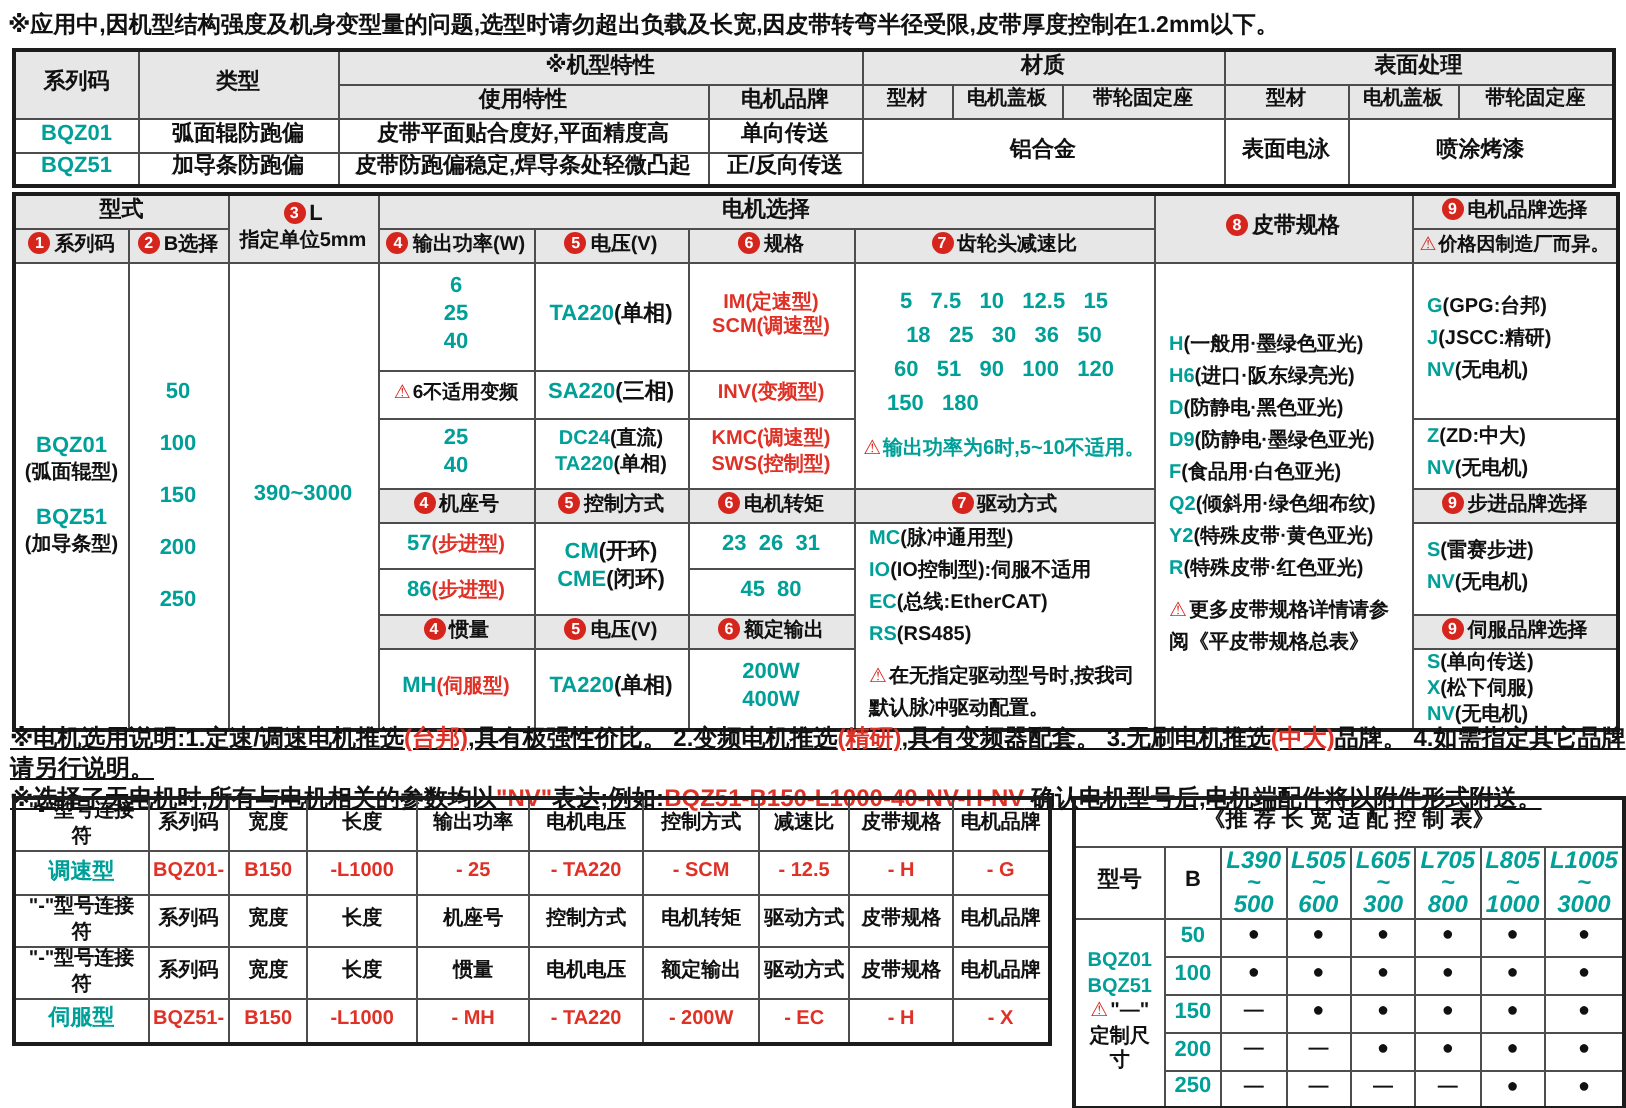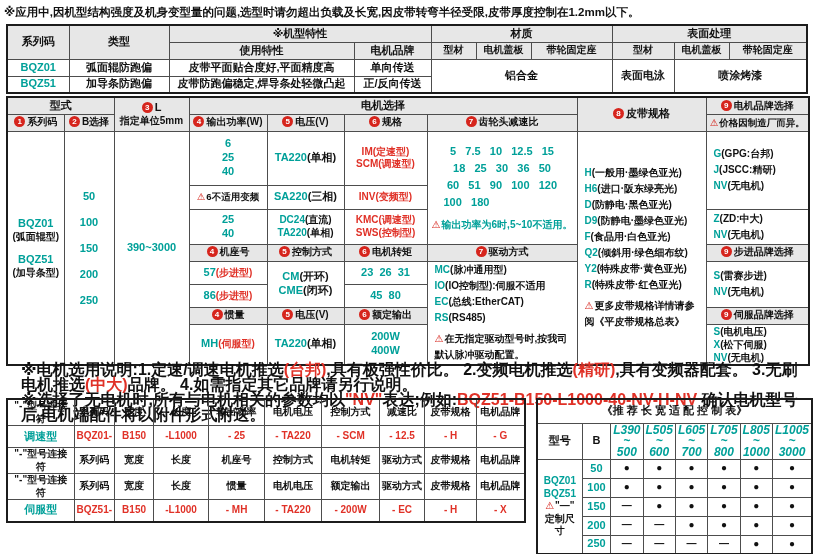--- a/index.html
+++ b/index.html
@@ -19,21 +19,21 @@
   .cn{display:inline-block;width:11px;height:11px;line-height:11px;border-radius:50%;
       background:#d6251d;color:#fff;font-size:8px;text-align:center;margin-right:2px;
       vertical-align:1px;font-weight:bold;}
   .wi{color:#d6251d;font-weight:bold;margin-right:1px;}
   .left{text-align:left;padding-left:7px;}
   .listcell div{line-height:16px;font-size:10px;}
   .note2{margin-top:5px;font-size:10px;line-height:13px;}
   #top-note{left:4px;top:5px;font-size:11.5px;font-weight:bold;}
   #spec-table{left:6px;top:24px;}
   #selection-table{left:6px;top:96px;}
-  #notes{left:21px;top:362px;font-size:16px;font-weight:bold;line-height:15px;}
+  #notes{left:5px;top:362px;font-size:12px;font-weight:bold;line-height:15px;text-decoration:underline;}
   #example-table{left:6px;top:398px;}
   #recommend-table{left:536px;top:398px;}
   .bvals div{line-height:26px;color:#00a099;}
   .series div{line-height:13px;}
   .series .gap{height:10px;}
   .ratio div{line-height:17px;color:#00a099;}
   .dotcell{font-size:10px;}
   .l3 div{line-height:11px;font-size:12px;font-style:italic;}
 </style>
 </head>
@@ -149,21 +149,21 @@
     </td>
     <td><span class="teal">TA220</span><span>(单相)</span></td>
     <td class="red sm">
       <div><span>IM</span><span>(定速型)</span></div>
       <div><span>SCM</span><span>(调速型)</span></div>
     </td>
     <td rowspan="3" class="ratio">
       <div class="pre">5   7.5   10   12.5   15</div>
       <div class="pre">18   25   30   36   50</div>
       <div class="pre">60   51   90   100   120</div>
-      <div class="pre" style="text-align:left;padding-left:14px">100   180</div>
+      <div class="pre" style="text-align:left;padding-left:14px">150   180</div>
       <div class="note2 blk" style="font-weight:bold"><span class="wi">⚠</span><span>输出功率为6时,5~10不适用。</span></div>
     </td>
     <td rowspan="8" class="left listcell">
       <div><span class="teal">H</span><span>(一般用·墨绿色亚光)</span></div>
       <div><span class="teal">H6</span><span>(进口·阪东绿亮光)</span></div>
       <div><span class="teal">D</span><span>(防静电·黑色亚光)</span></div>
       <div><span class="teal">D9</span><span>(防静电·墨绿色亚光)</span></div>
       <div><span class="teal">F</span><span>(食品用·白色亚光)</span></div>
       <div><span class="teal">Q2</span><span>(倾斜用·绿色细布纹)</span></div>
       <div><span class="teal">Y2</span><span>(特殊皮带·黄色亚光)</span></div>
@@ -236,21 +236,21 @@
     <td class="hd sm"><span class="cn">9</span><span>伺服品牌选择</span></td>
   </tr>
   <tr style="height:39px">
     <td><span class="teal">MH</span><span class="red sm">(伺服型)</span></td>
     <td><span class="teal">TA220</span><span>(单相)</span></td>
     <td class="teal">
       <div>200W</div>
       <div>400W</div>
     </td>
     <td class="left listcell" style="line-height:12px">
-      <div style="line-height:13px"><span class="teal">S</span><span>(电机电压)</span></div>
+      <div style="line-height:13px"><span class="teal">S</span><span>(单向传送)</span></div>
       <div style="line-height:13px"><span class="teal">X</span><span>(松下伺服)</span></div>
       <div style="line-height:13px"><span class="teal">NV</span><span>(无电机)</span></div>
     </td>
   </tr>
 </tbody>
   </table>
 
 <div id="notes" class="abs">
   <div>
     <span>※电机选用说明:1.定速/调速电机推选</span><span class="red">(台邦)</span><span>,具有极强性价比。 2.变频电机推选</span><span class="red">(精研)</span><span>,具有变频器配套。 3.无刷电机推选</span><span class="red">(中大)</span><span>品牌。 4.如需指定其它品牌请另行说明。</span>
@@ -364,21 +364,21 @@
           <div>500</div>
         </td>
     <td class="teal l3">
           <div>L505</div>
           <div>~</div>
           <div>600</div>
         </td>
     <td class="teal l3">
           <div>L605</div>
           <div>~</div>
-          <div>700</div>
+          <div>300</div>
         </td>
     <td class="teal l3">
           <div>L705</div>
           <div>~</div>
           <div>800</div>
         </td>
     <td class="teal l3">
           <div>L805</div>
           <div>~</div>
           <div>1000</div>

